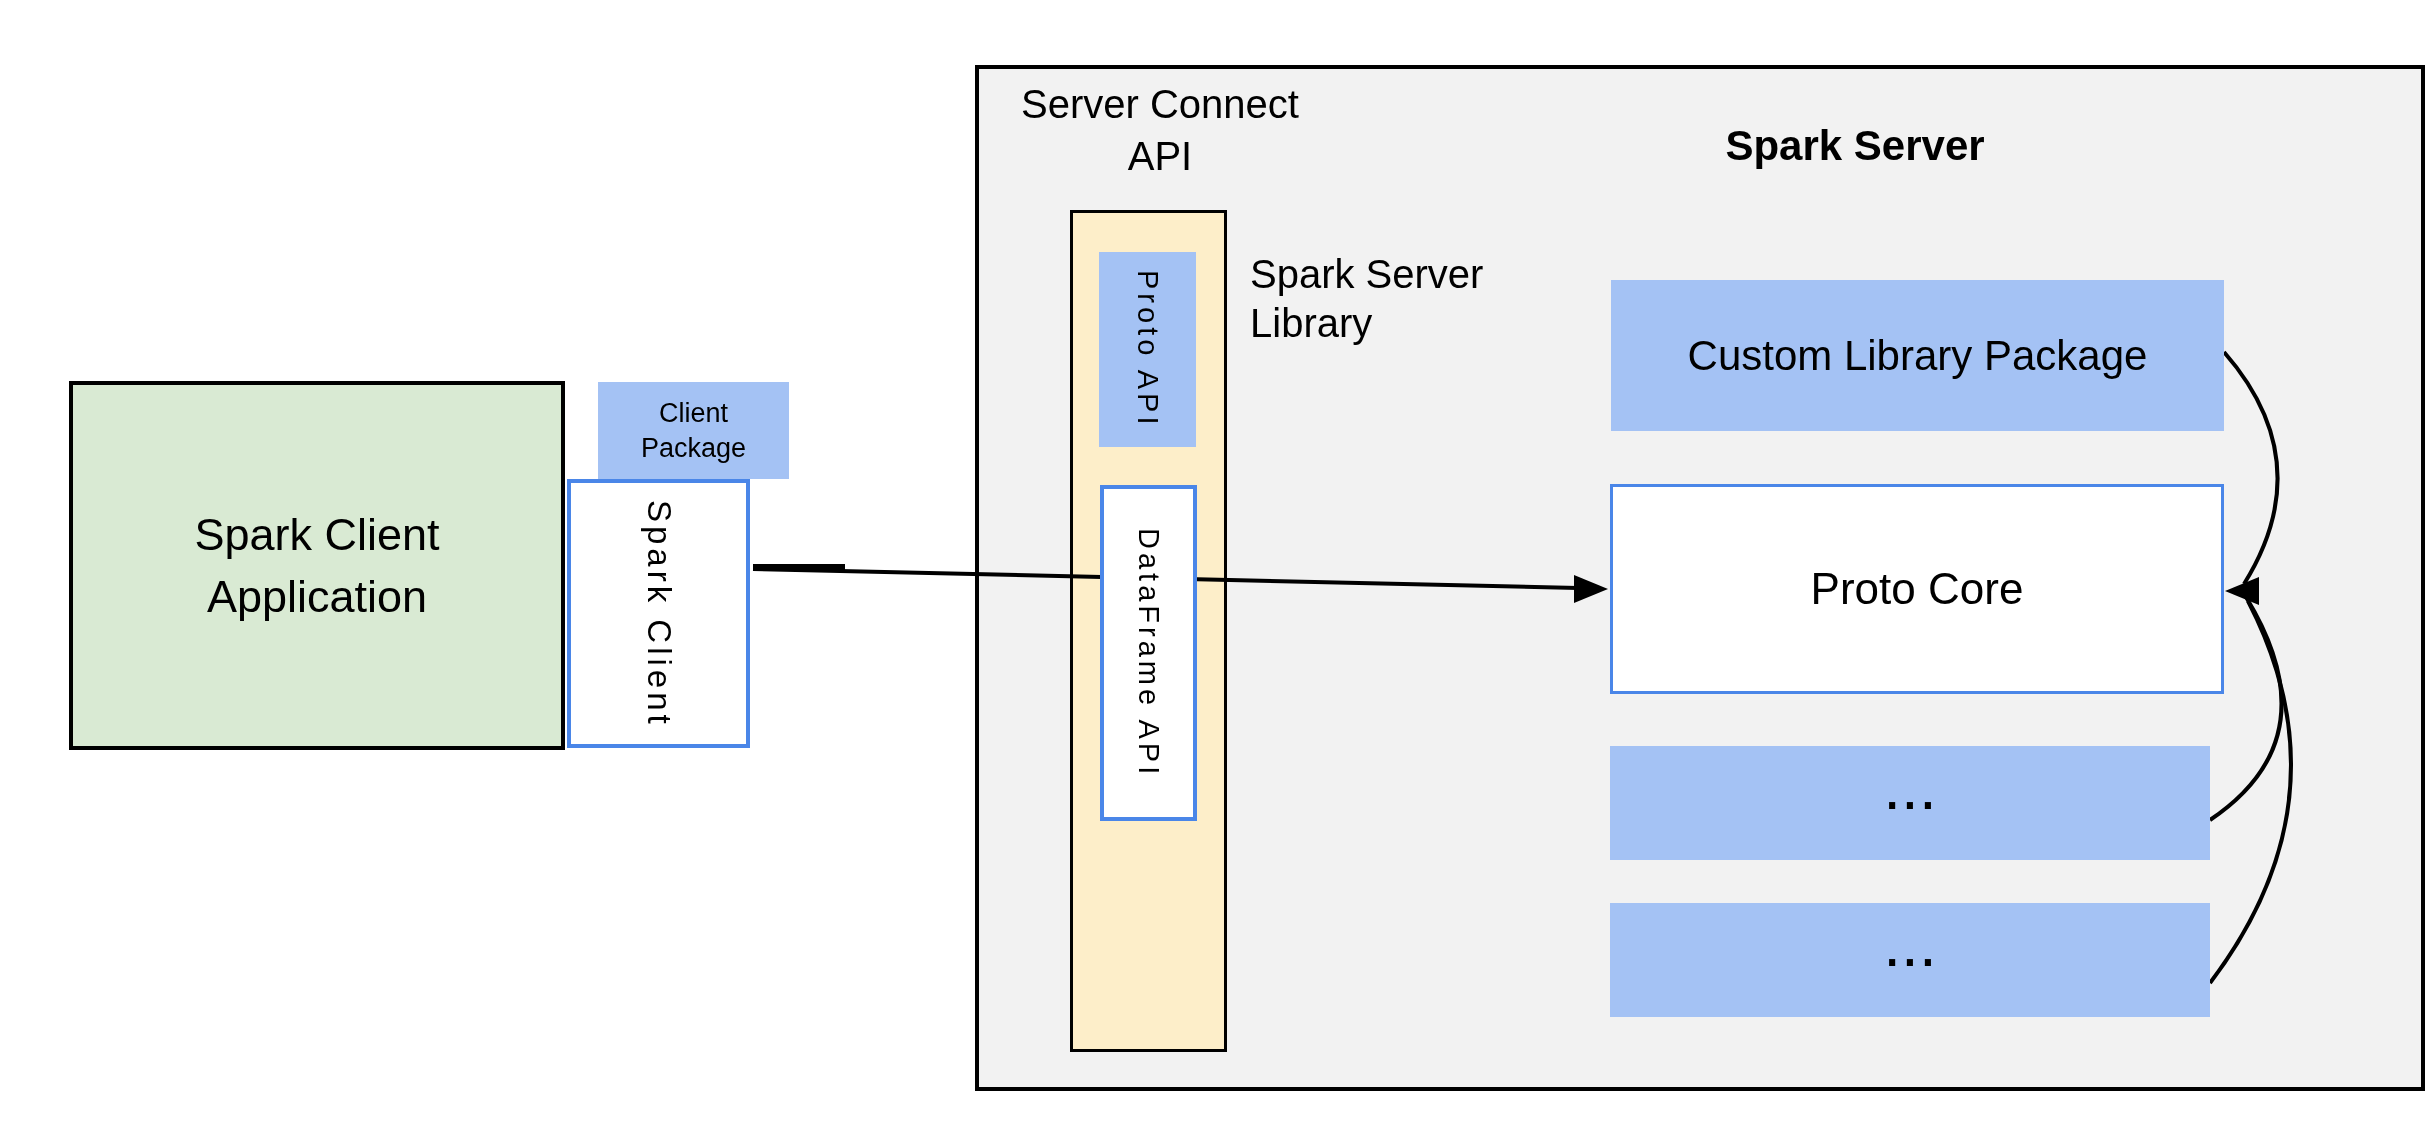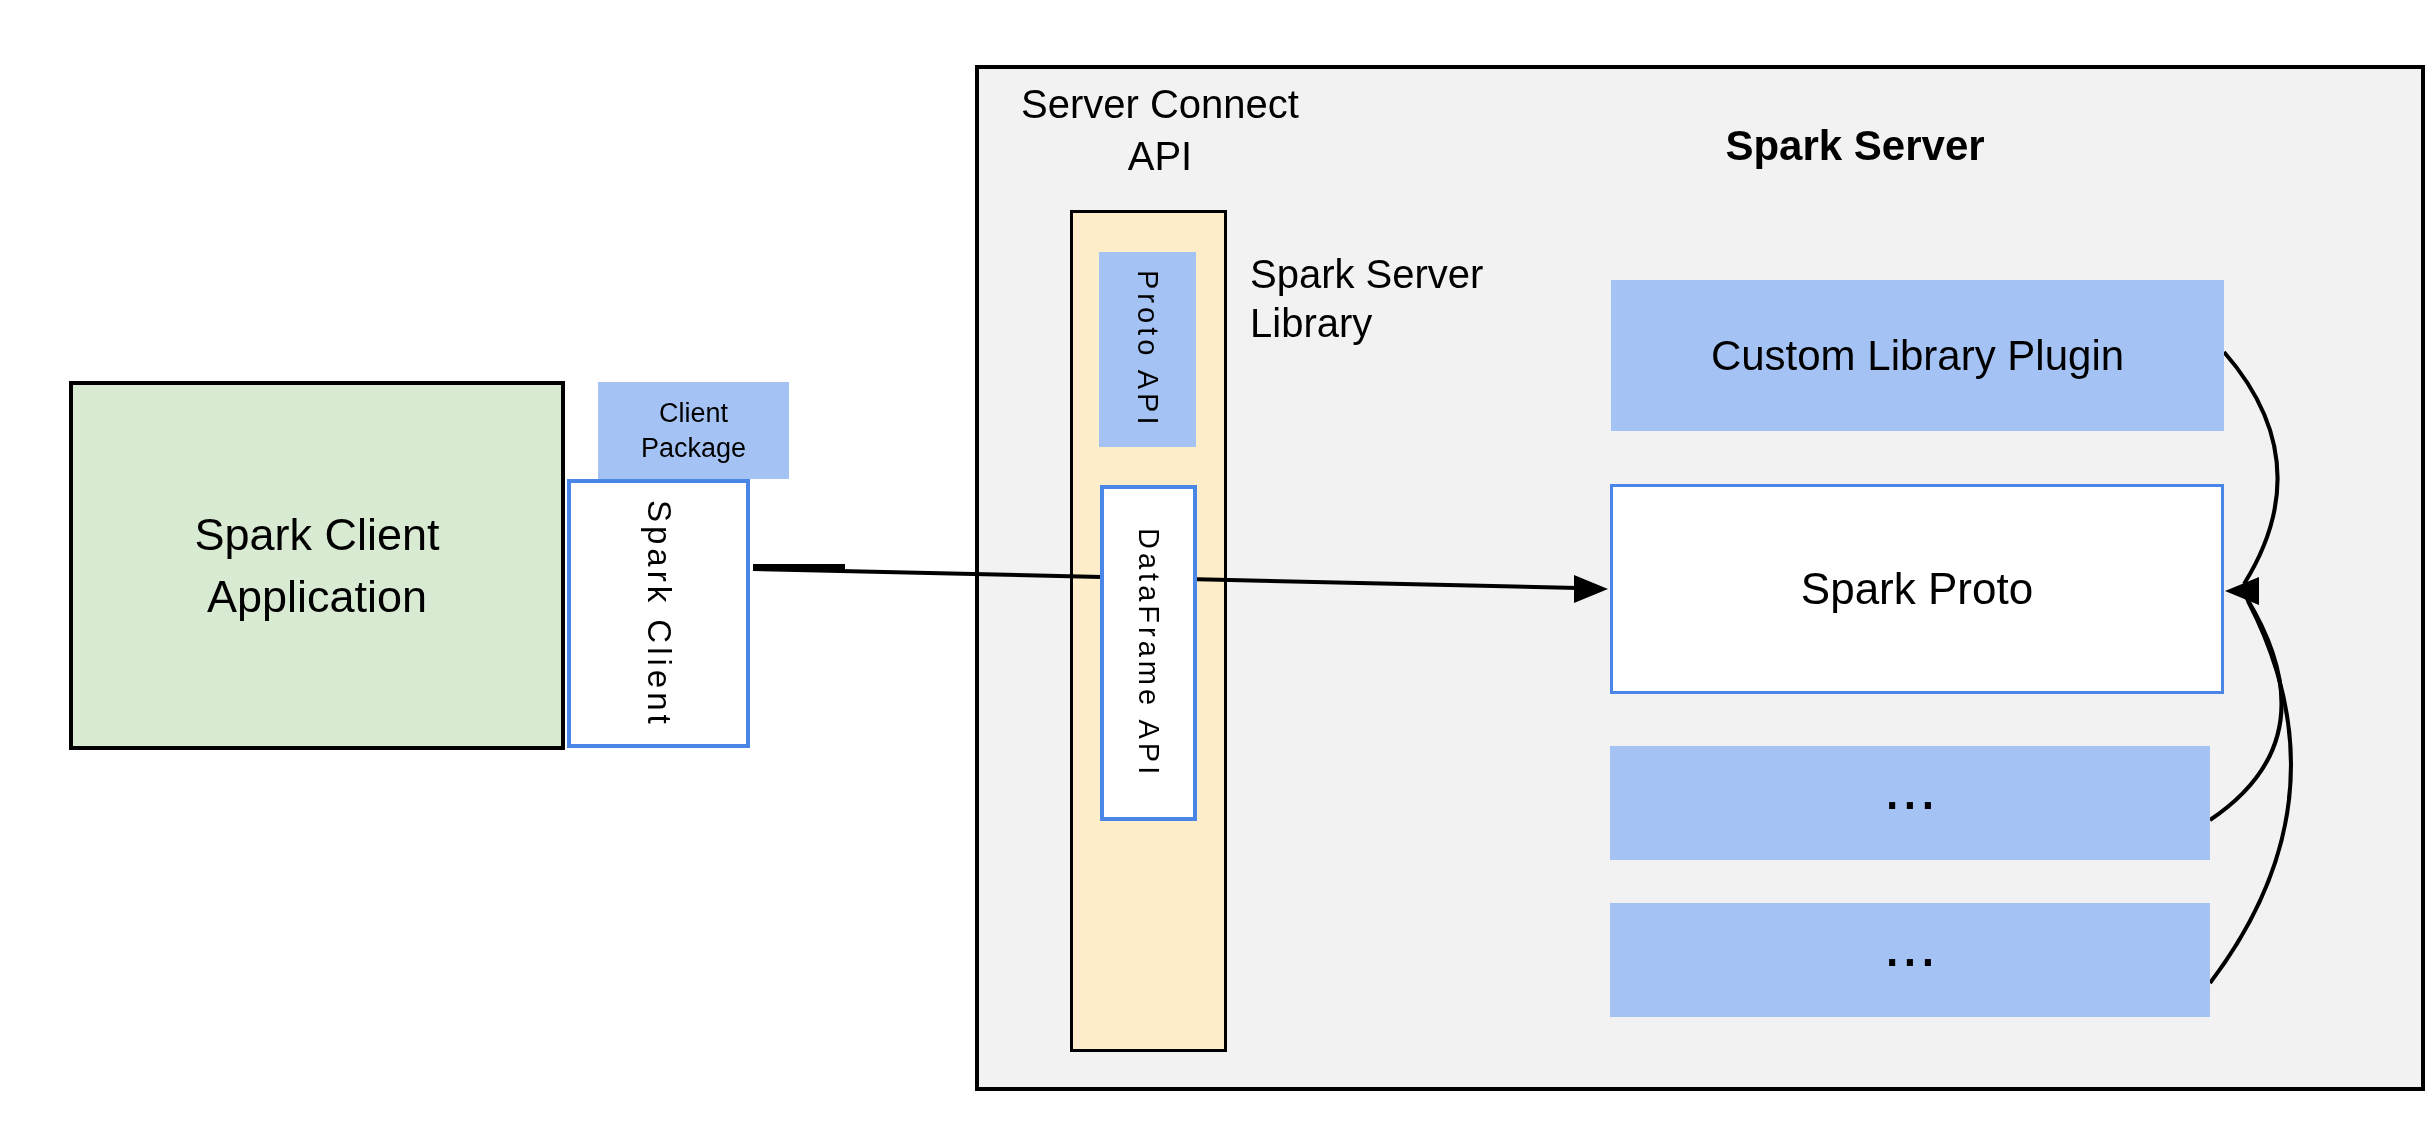--- a/index.html
+++ b/index.html
@@ -162,24 +162,24 @@
 Library</div>
 
   <div class="abs proto-api">
     <div class="label vtext">Proto API</div>
   </div>
   <div class="abs dataframe-api">
     <div class="label vtext">DataFrame API</div>
   </div>
 
   <div class="abs custom-plugin">
-    <div class="label">Custom Library Plugin</div>
+    <div class="label">Custom Library Package</div>
   </div>
   <div class="abs spark-core">
-    <div class="label">Spark Proto</div>
+    <div class="label">Proto Core</div>
   </div>
   <div class="abs slot slot-1">
     <div class="label">...</div>
   </div>
   <div class="abs slot slot-2">
     <div class="label">...</div>
   </div>
 
 </div>
 

